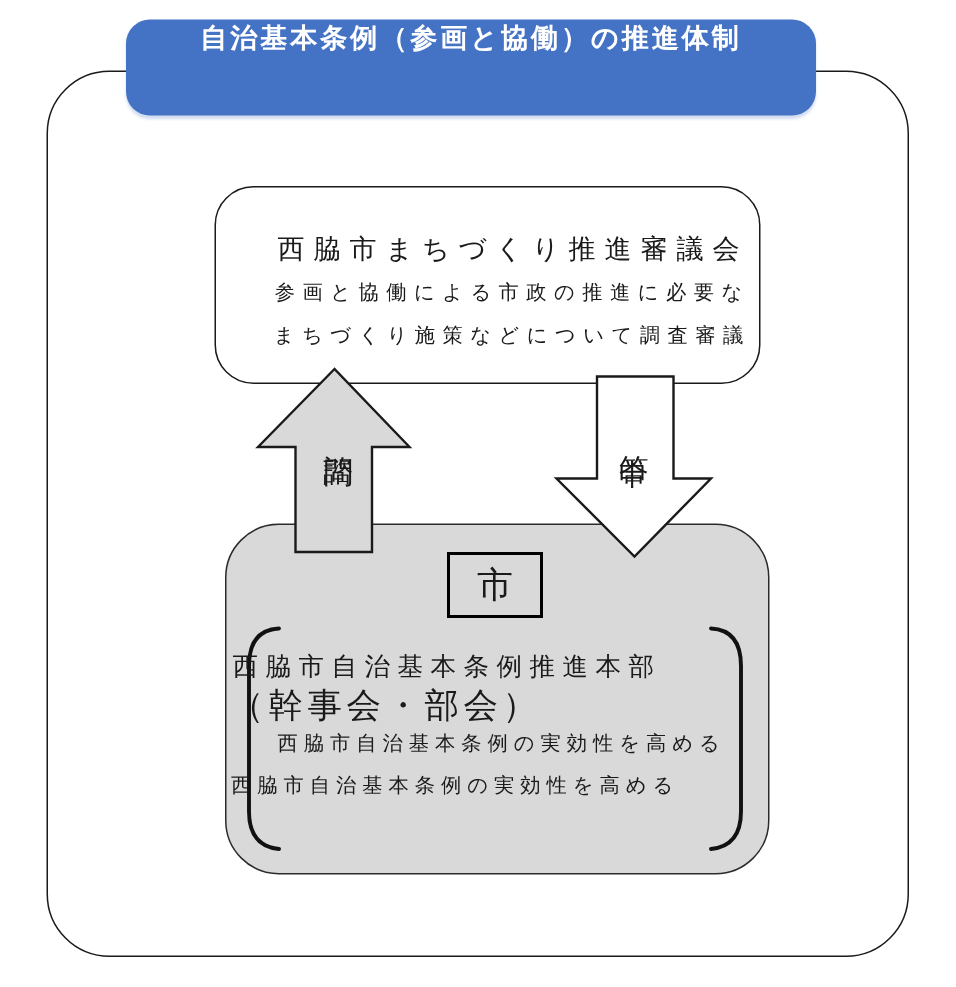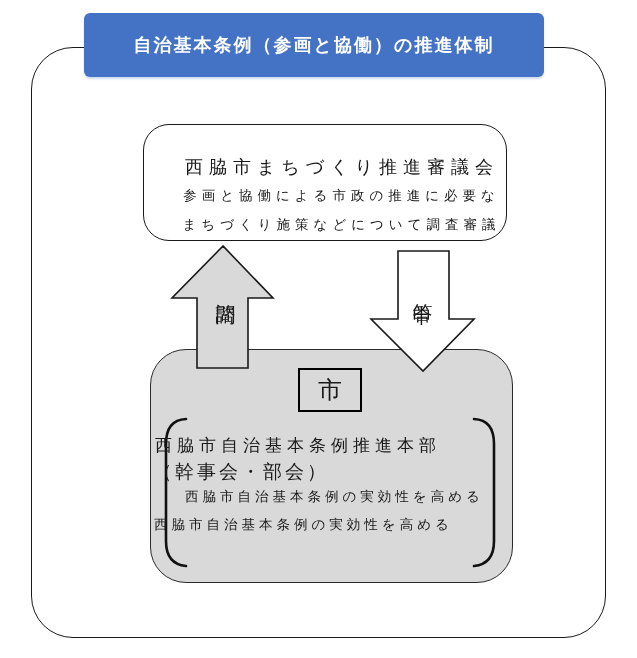--- a/index.html
+++ b/index.html
@@ -23,38 +23,37 @@
     border: 1.5px solid #1a1a1a;
     border-radius: 42px;
     background: #ffffff;
   }
   
   .banner {
     position: absolute;
     left: 84px; top: 13px;
     width: 460px; height: 64px;
     background: #4472C4;
-    border-radius: 6px;
+    border-radius: 16px;
     display: flex;
-    align-items: center;
     justify-content: center;
     box-shadow: 0 2px 2px rgba(68,114,196,0.25);
   }
   .banner-title {
     color: #ffffff;
     font-weight: bold;
     font-size: 18px;
     letter-spacing: 2px;
     white-space: nowrap;
   }
   
   .council-box {
     position: absolute;
     left: 143px; top: 124px;
-    width: 364px; height: 117px;
+    width: 364px; height: 132px;
     background: #ffffff;
     border: 1.5px solid #1a1a1a;
     border-radius: 26px;
     text-align: center;
     padding-left: 28px;
   }
   .council-heading {
     margin-top: 27px;
     font-size: 18px;
     letter-spacing: 6px;
@@ -118,21 +117,21 @@
     text-align: left;
   }
   .hq-heading {
     font-size: 17px;
     letter-spacing: 5px;
     text-indent: 5px;
     line-height: 28px;
     white-space: nowrap;
   }
   .hq-subheading {
-    font-size: 19px;
+    font-size: 23px;
     letter-spacing: 3px;
     text-indent: 3px;
     line-height: 24px;
     white-space: nowrap;
   }
   .hq-desc {
     font-size: 13.5px;
     letter-spacing: 4px;
     text-indent: 4px;
     line-height: 28px;

